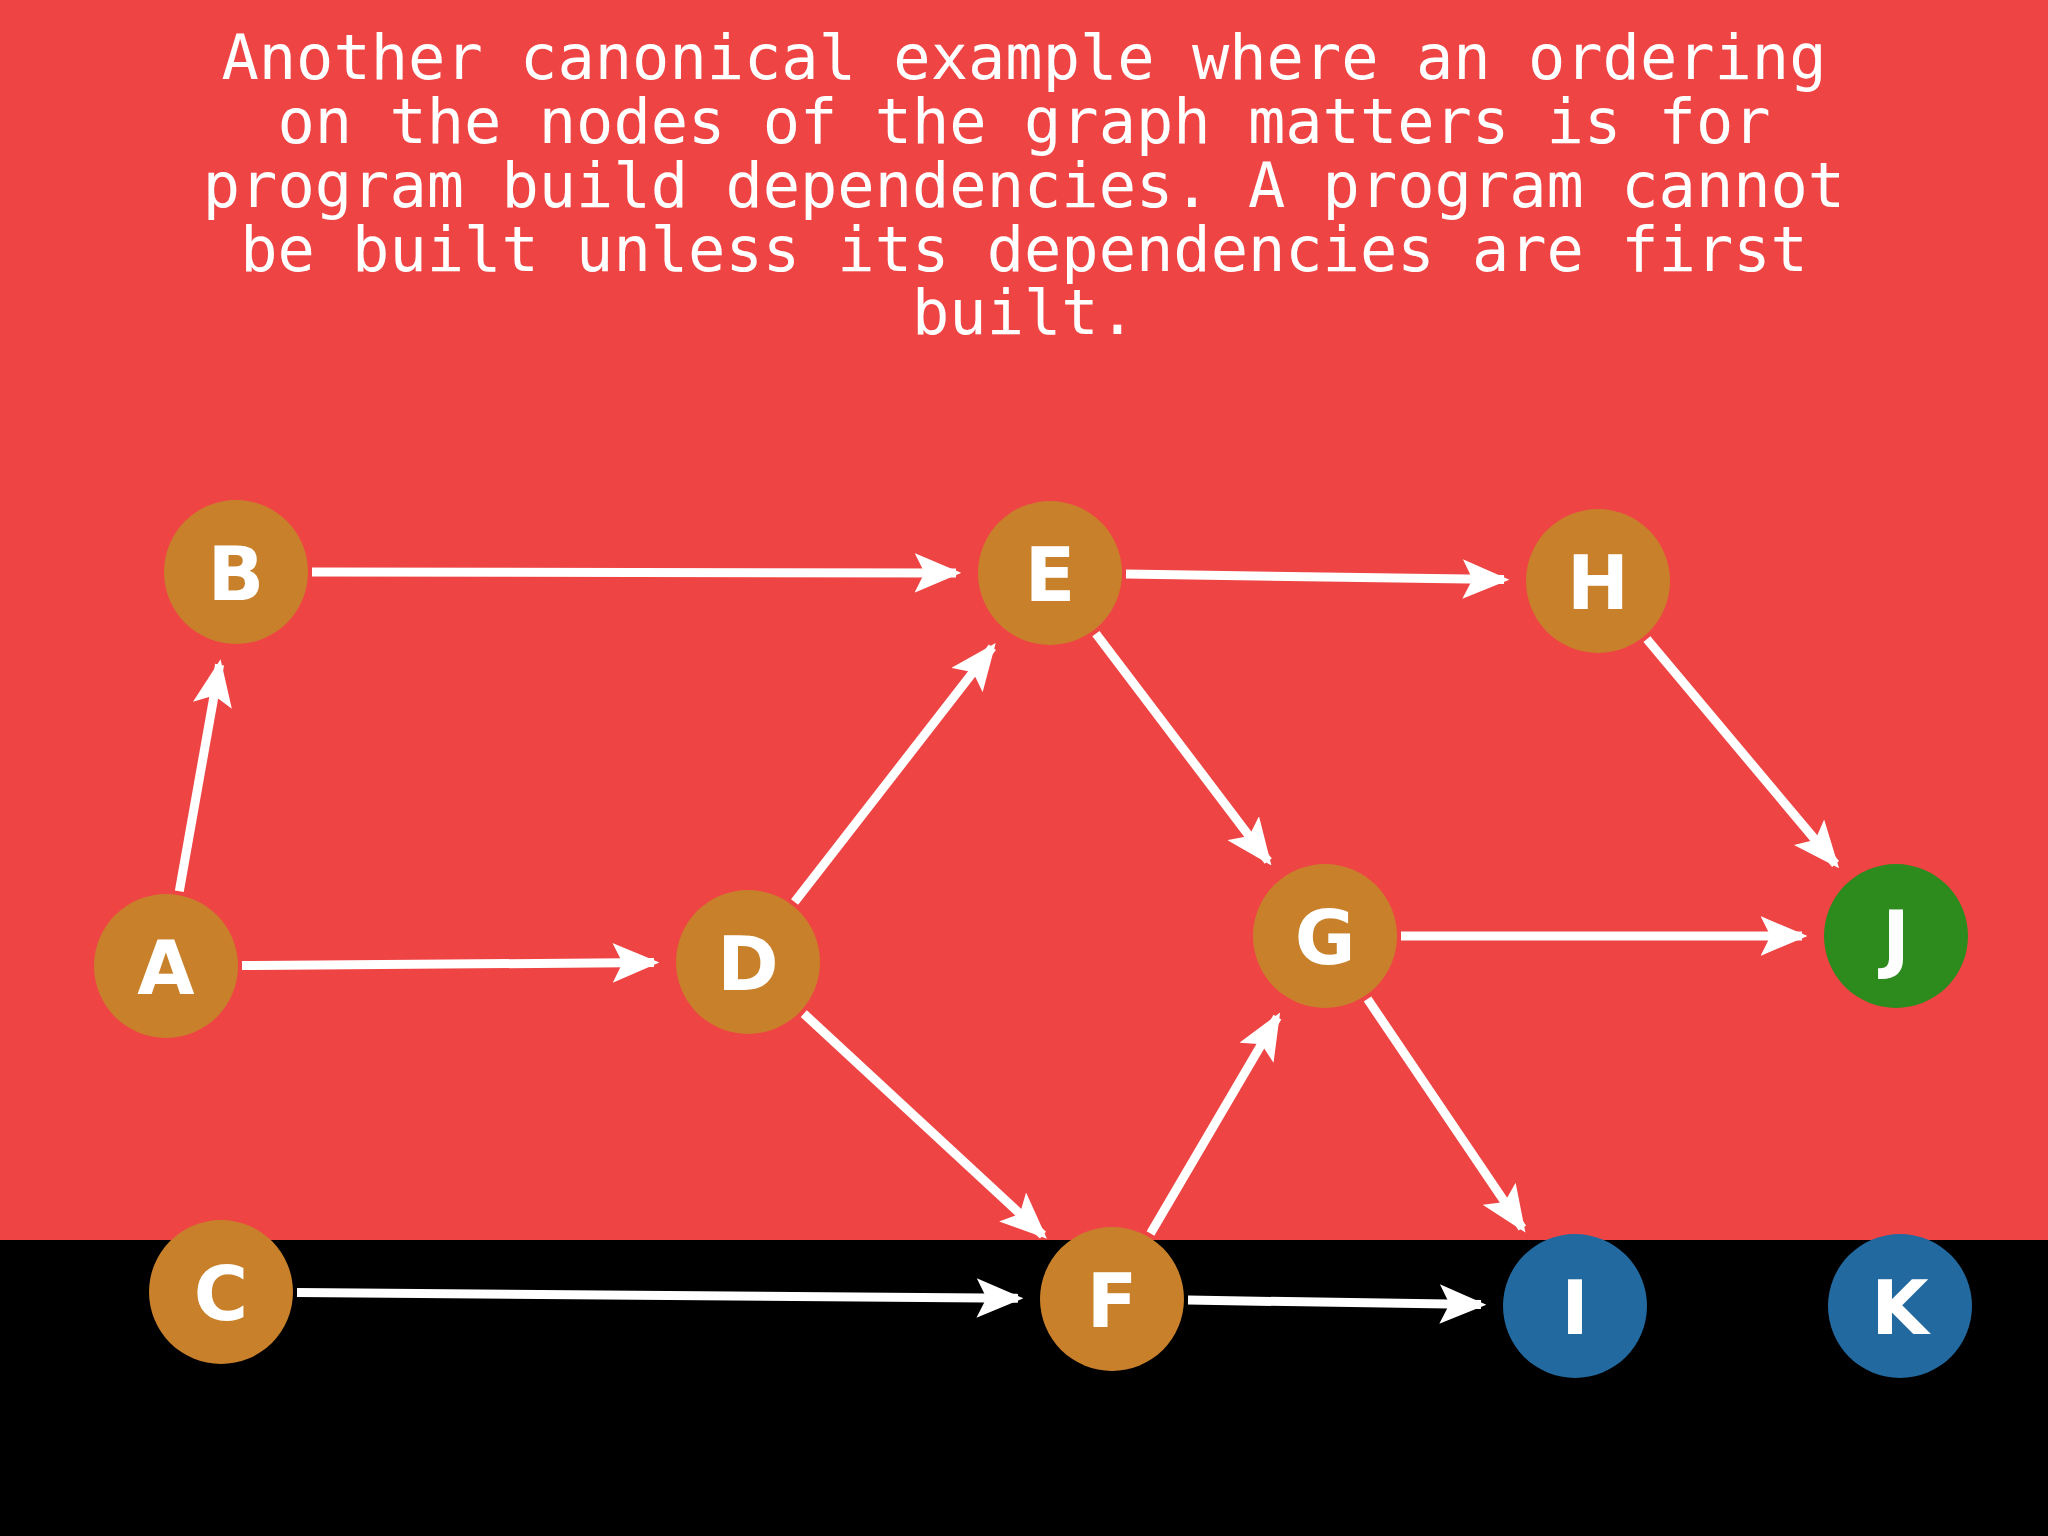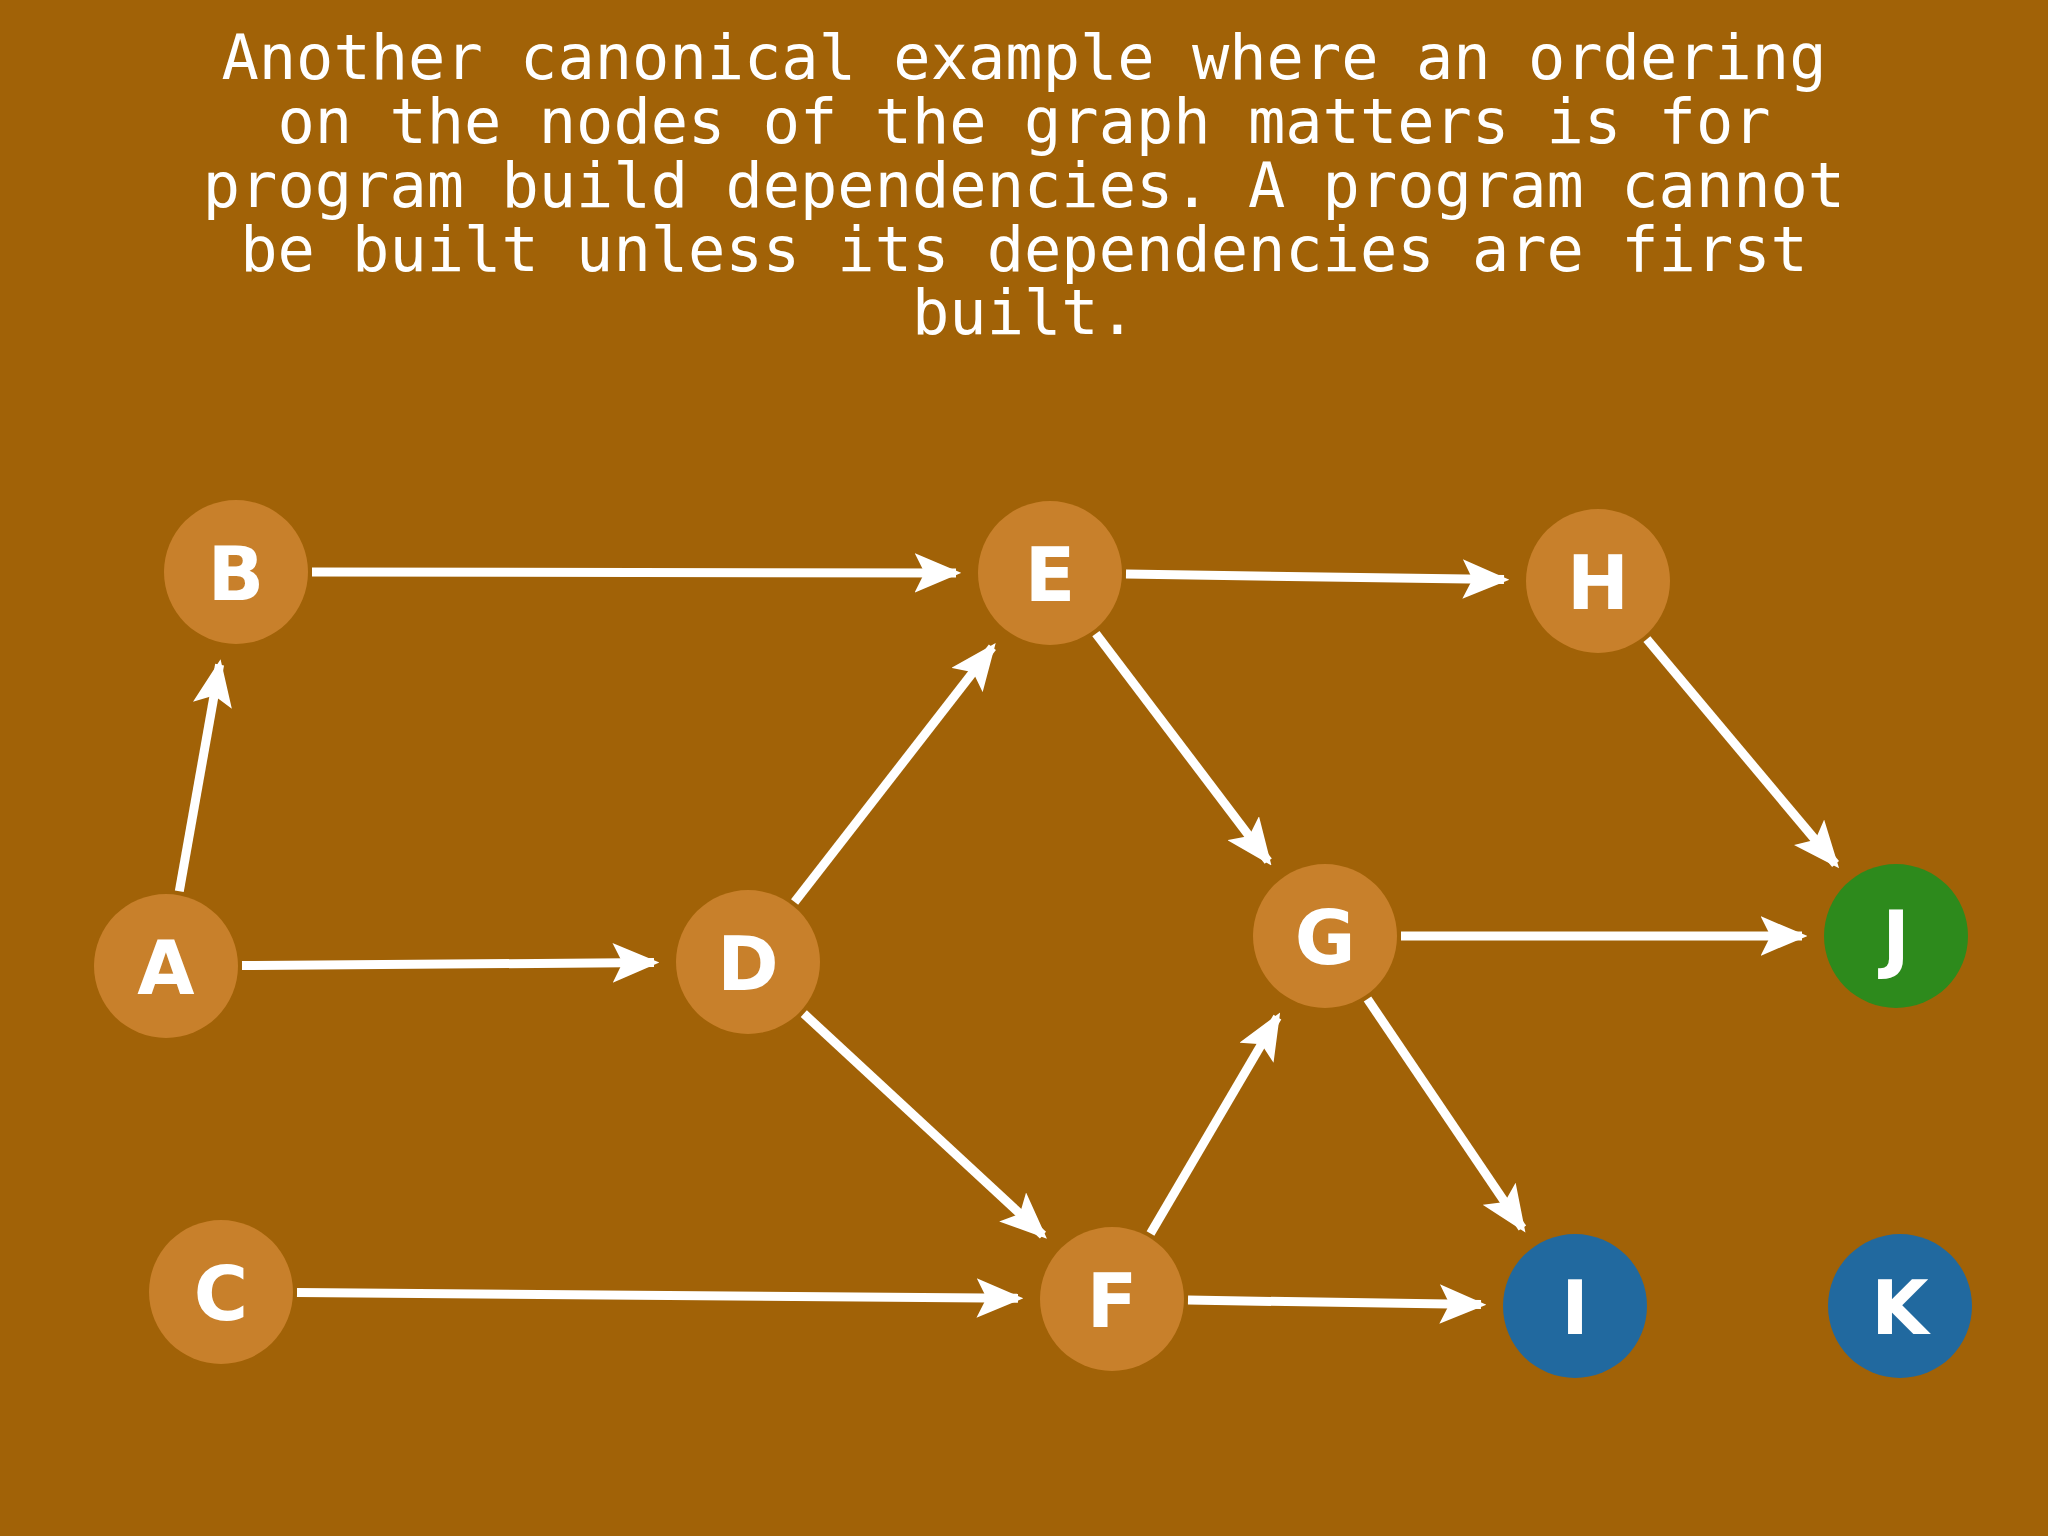--- a/index.html
+++ b/index.html
@@ -9,22 +9,22 @@
   }
   body {
     width: 2048px;
     height: 1536px;
     overflow: hidden;
     font-family: "DejaVu Sans Mono", "Liberation Mono", monospace;
   }
   #stage {
     position: relative;
     width: 2048px;
-    height: 1536px;
-    background: #a16207;
+    height: 1240px;
+    background: #ef4444;
   }
   #caption {
     position: absolute;
     left: 0;
     top: 26px;
     width: 2048px;
     text-align: center;
     color: #ffffff;
     font-family: "DejaVu Sans Mono", "Liberation Mono", monospace;
     font-size: 62px;

